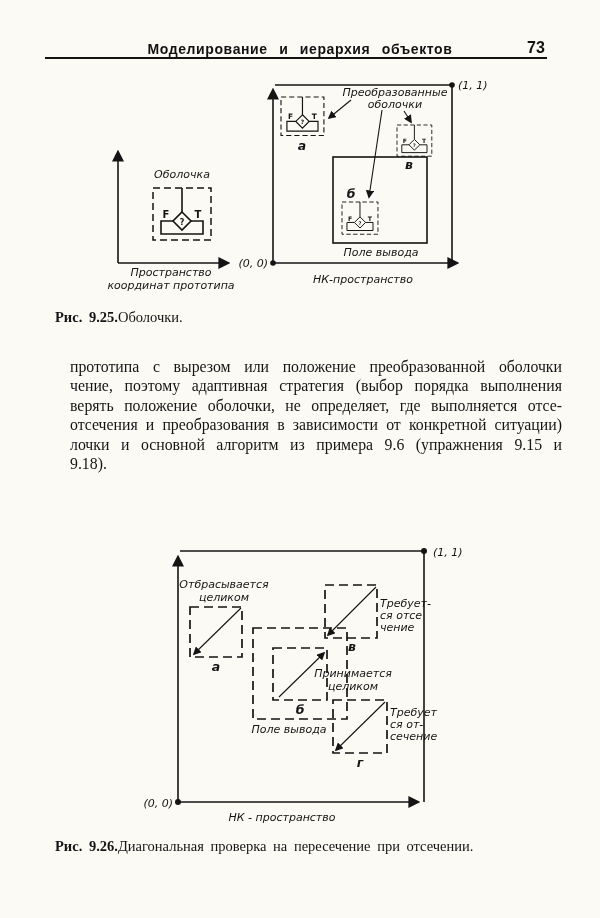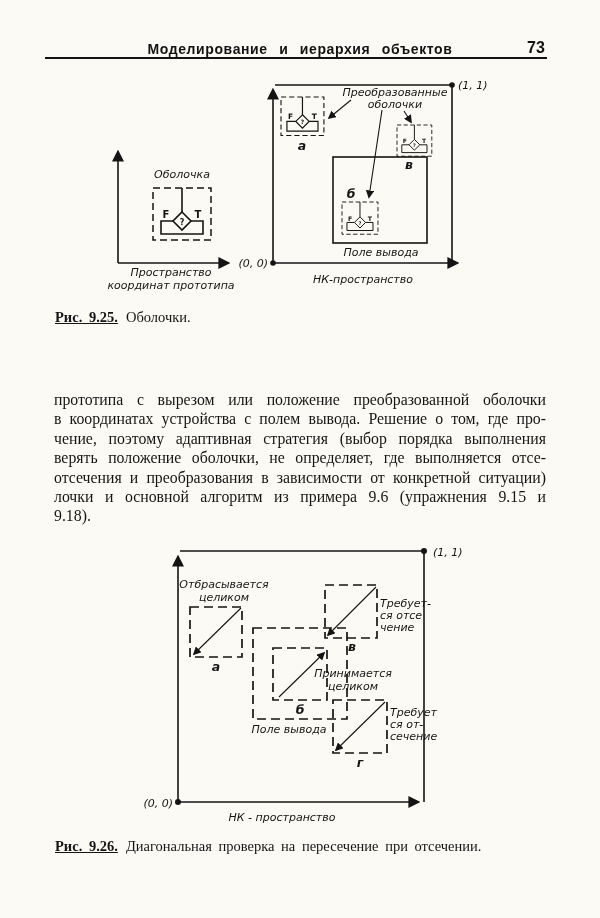--- a/index.html
+++ b/index.html
@@ -31,23 +31,23 @@
   .dash{fill:none;stroke:#141414;stroke-width:1.5;stroke-dasharray:7 4;}
   .dash2{fill:none;stroke:#141414;stroke-width:1.7;stroke-dasharray:9 5;}
   .solid{fill:none;stroke:#141414;stroke-width:1.6;}
   .thin{fill:none;stroke:#141414;stroke-width:1.1;}
   .df{fill:#fbfaf5;stroke:#141414;stroke-width:1.6;}
   .dot{fill:#141414;}
   
   .caption{
     position:absolute;left:55px;width:505px;font-size:14.5px;color:#141414;word-spacing:3px;
   }
-  .caption .cl{font-weight:bold;margin-right:8px;text-decoration:underline;}
-  
-  .bodytext{position:absolute;left:54px;top:357px;width:492px;font-size:15.8px;line-height:19.4px;color:#151515;margin-top:33px;}
+  .caption .cl{font-weight:bold;}
+  
+  .bodytext{position:absolute;left:70px;top:357px;width:492px;font-size:15.8px;line-height:19.4px;color:#151515;}
   .bline{text-align:justify;text-align-last:justify;white-space:normal;}
   .bline.last{text-align-last:left;}
 </style>
 </head>
 <body>
 
 <div class="page">
 
   <div class="hdr-title">Моделирование  и  иерархия  объектов</div>
   <div class="hdr-page">73</div>
@@ -135,21 +135,20 @@
       </g>
     </svg>
   </div>
 
   <div class="caption" style="top:309px;">
     <span class="cl">Рис. 9.25.</span><span>Оболочки.</span>
   </div>
 
   <div class="bodytext">
     <div class="bline">прототипа с вырезом или положение преобразованной оболочки</div>
-    <div class="bline">в координатах устройства с полем вывода. Решение о том, где про-</div>
     <div class="bline">чение, поэтому адаптивная стратегия (выбор порядка выполнения</div>
     <div class="bline">верять положение оболочки, не определяет, где выполняется отсе-</div>
     <div class="bline">отсечения и преобразования в зависимости от конкретной ситуации)</div>
     <div class="bline">лочки и основной алгоритм из примера 9.6 (упражнения 9.15 и</div>
     <div class="bline last">9.18).</div>
   </div>
 
   <div class="figwrap" style="left:140px;top:535px;width:345px;height:300px;">
     <svg width="345" height="300" viewBox="0 0 345 300">
       <defs>

